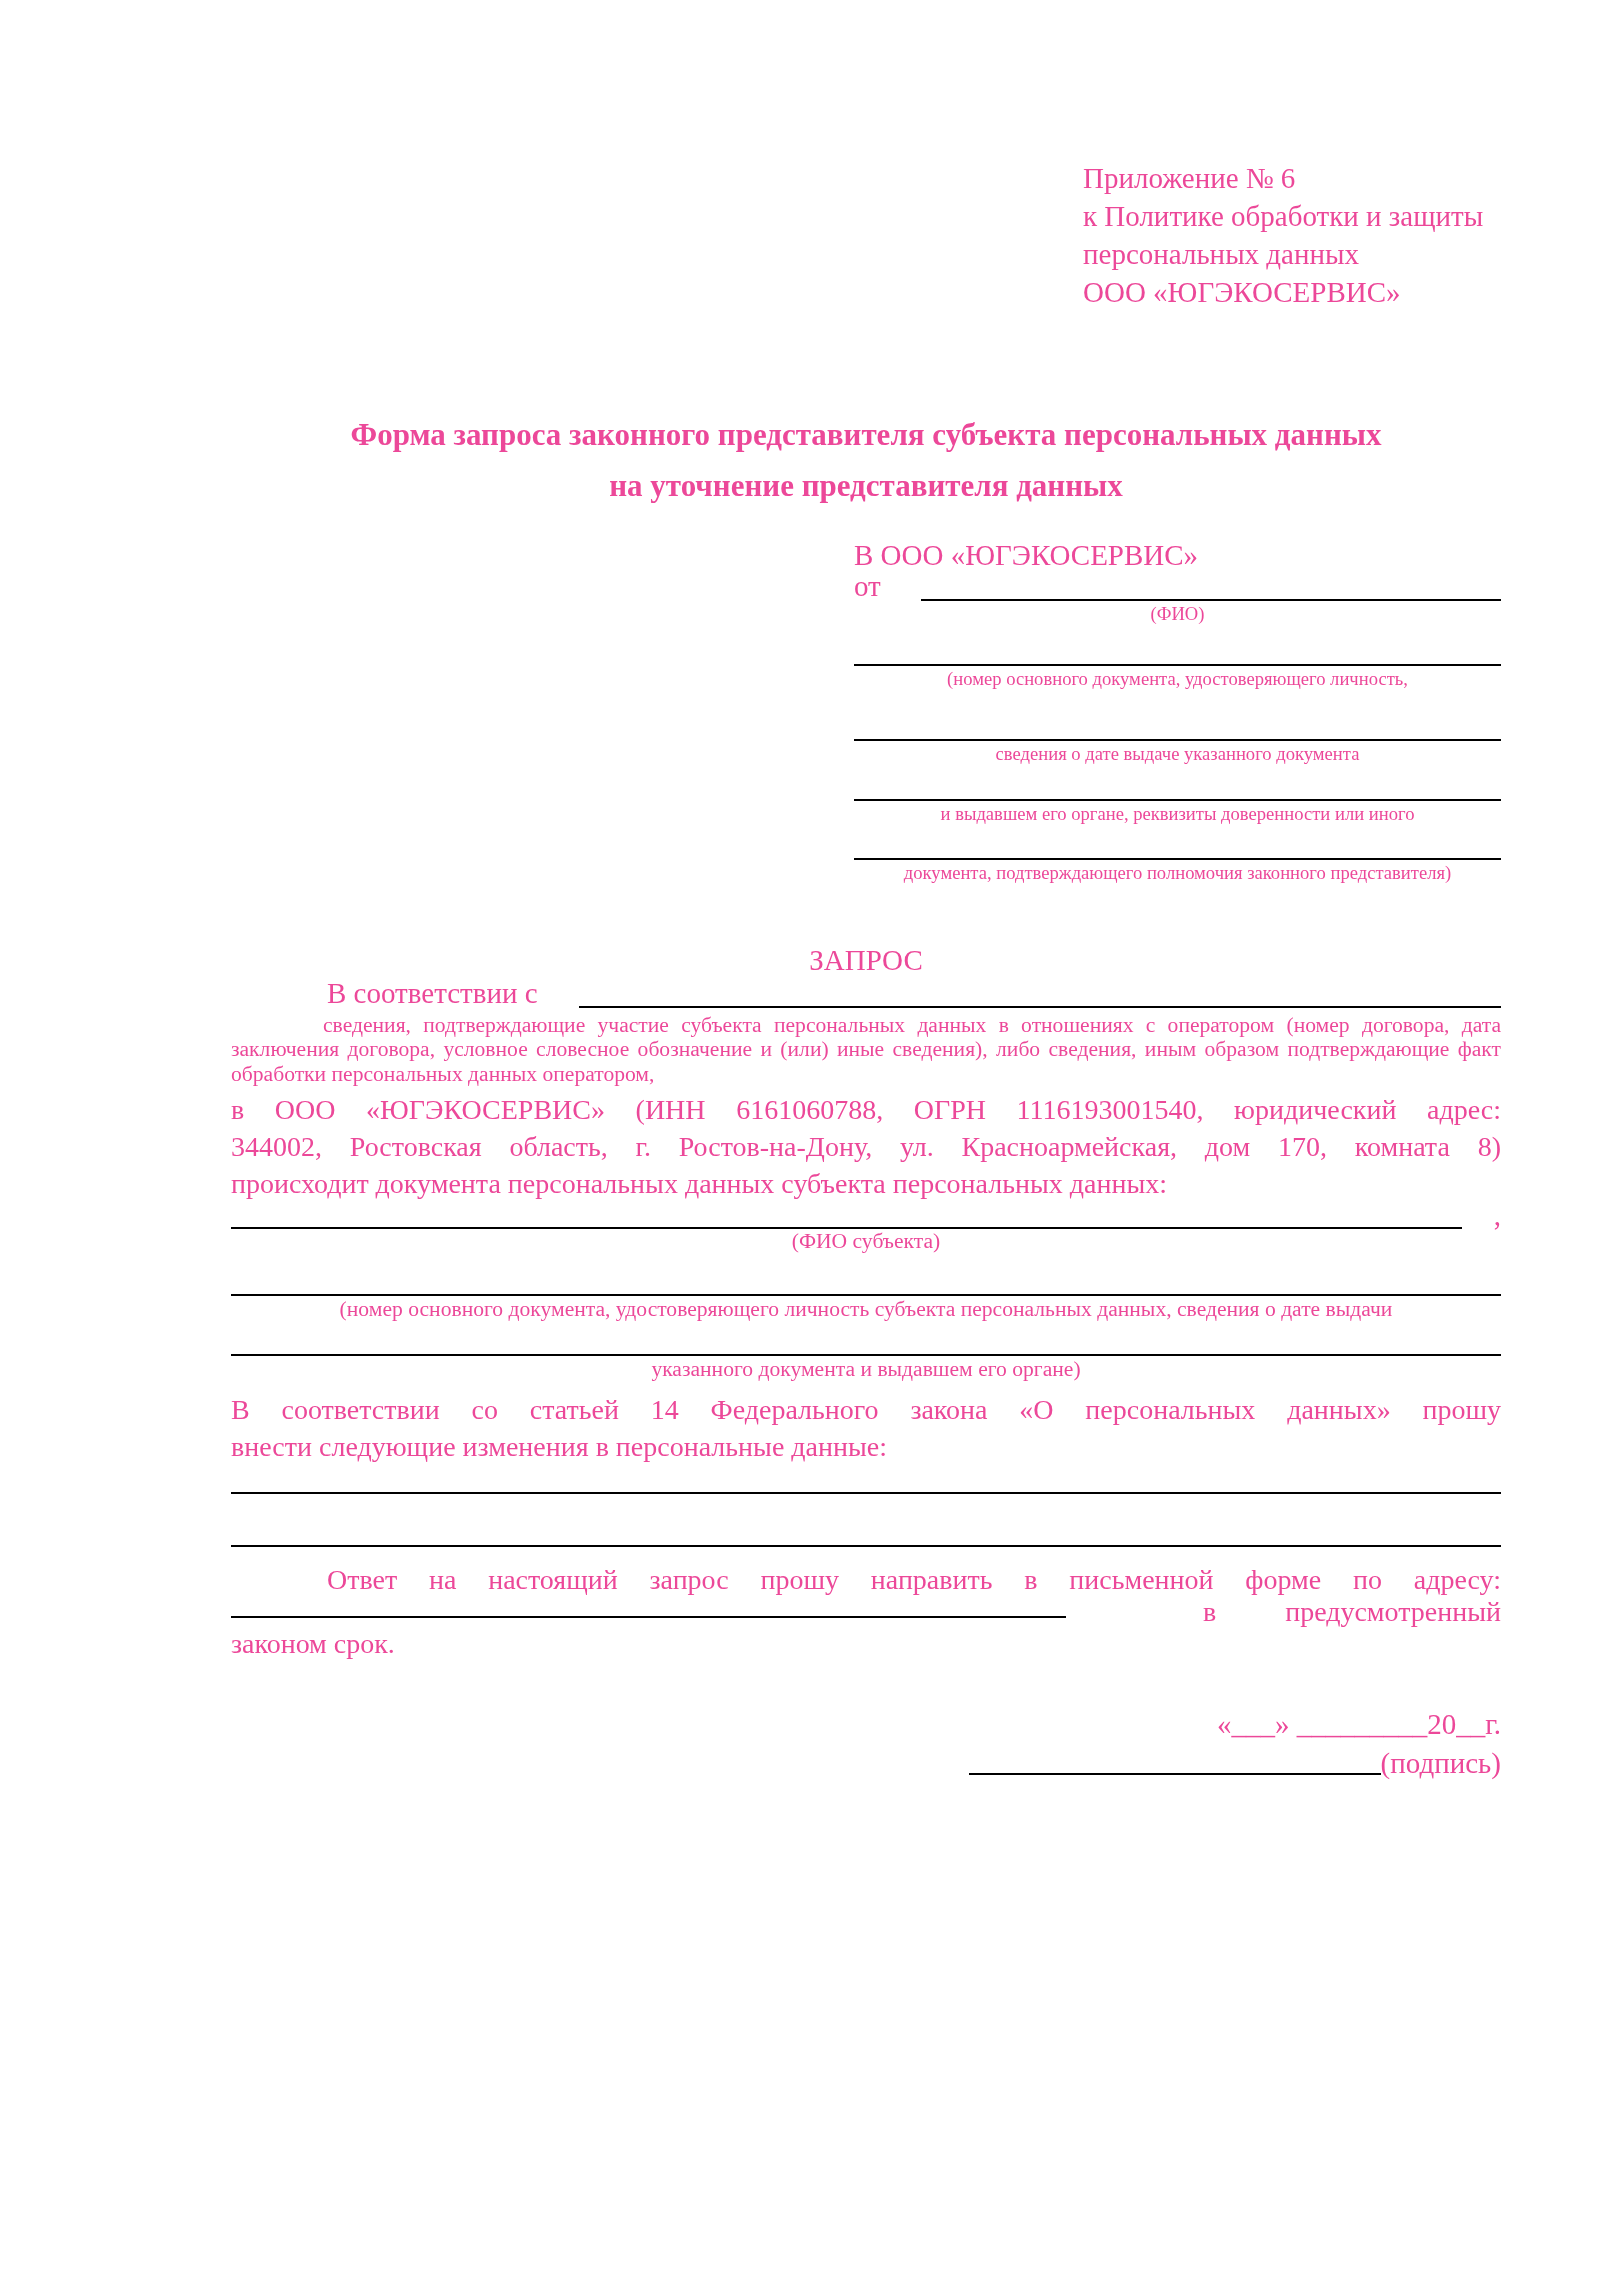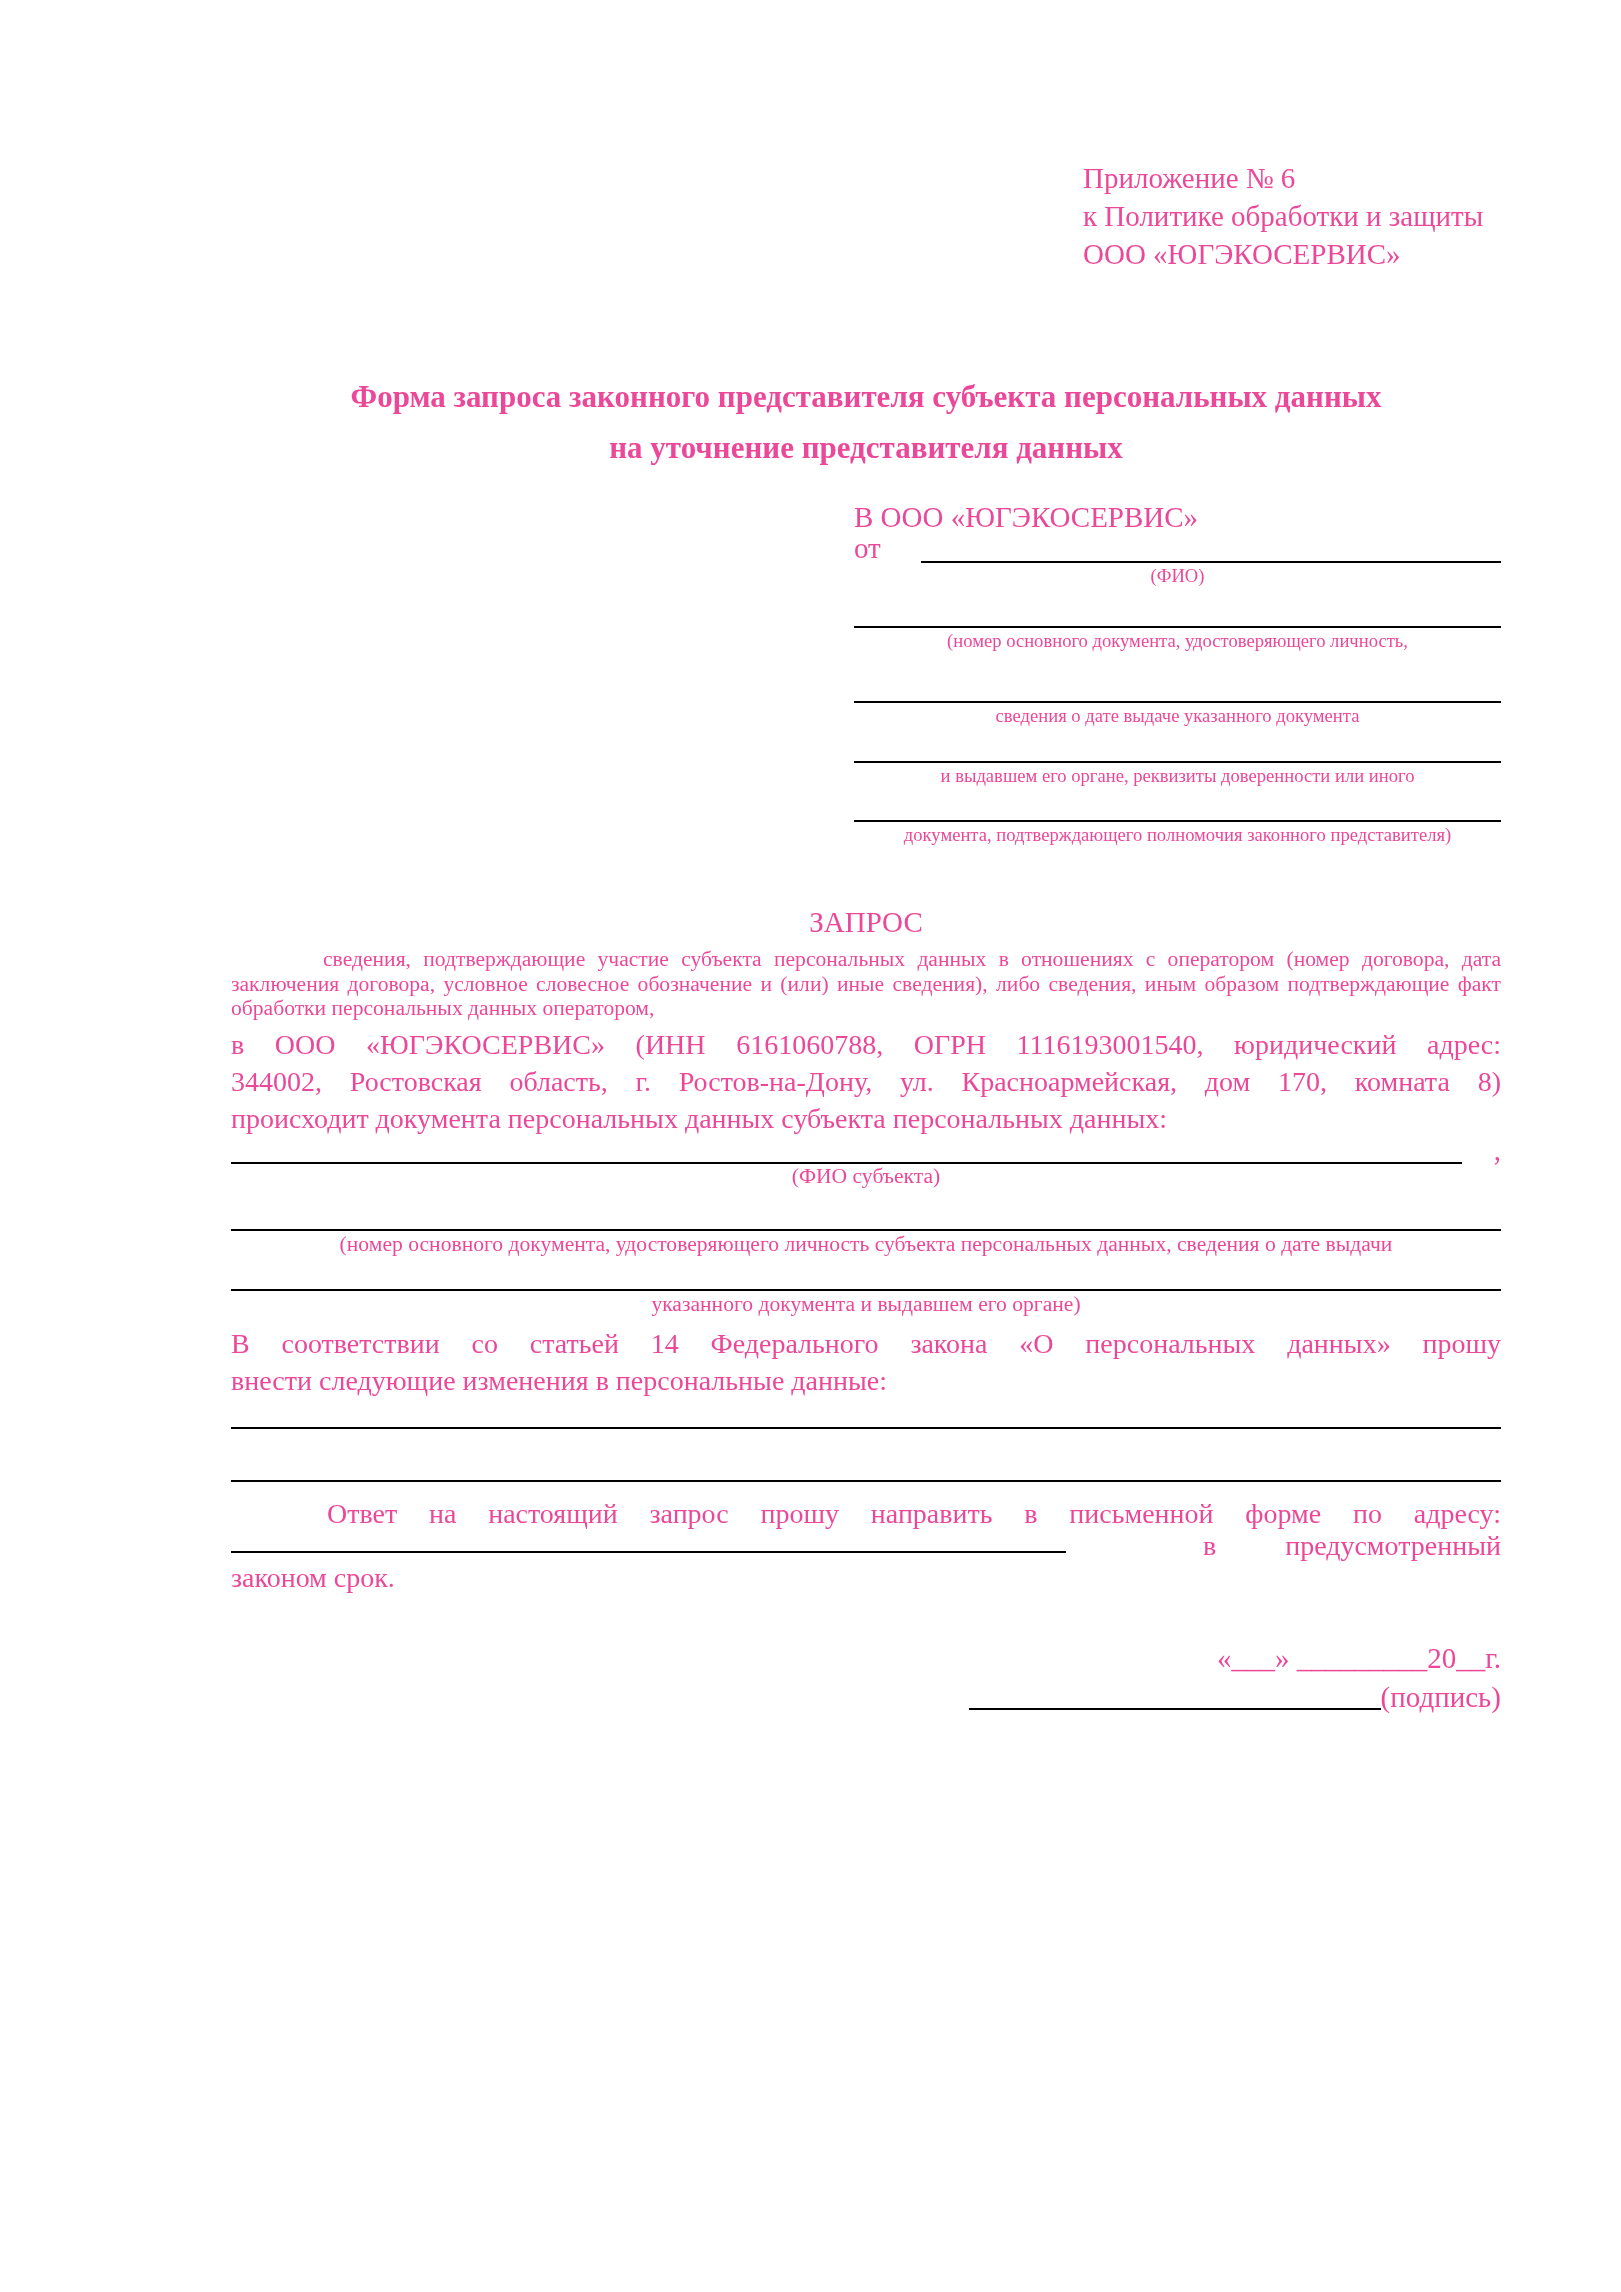--- a/index.html
+++ b/index.html
@@ -65,20 +65,21 @@
   .sig-cap { line-height: 39px; white-space: nowrap; }
 </style>
 </head>
 <body>
 
 <div class="page">
 
   <div class="header">
     <div>Приложение № 6</div>
     <div>к Политике обработки и защиты</div>
+    <div>персональных данных</div>
     <div>ООО «ЮГЭКОСЕРВИС»</div>
   </div>
 
   <div class="title">
     <div>Форма запроса законного представителя субъекта персональных данных</div>
     <div>на уточнение представителя данных</div>
   </div>
 
   <div class="addr">
     <div class="addr-org">В ООО «ЮГЭКОСЕРВИС»</div>
@@ -96,20 +97,24 @@
 
     <div class="fline g3"></div>
     <div class="cap">и выдавшем его органе, реквизиты доверенности или иного</div>
 
     <div class="fline g4"></div>
     <div class="cap">документа, подтверждающего полномочия законного представителя)</div>
   </div>
 
   <div class="zapros">ЗАПРОС</div>
 
+  <div class="row intro-row">
+    <span class="label">В соответствии с</span>
+    <span class="fill"></span>
+  </div>
 
   <div class="fine">
     <div class="ln first">сведения, подтверждающие участие субъекта персональных данных в отношениях с оператором (номер договора, дата</div>
     <div class="ln">заключения договора, условное словесное обозначение и (или) иные сведения), либо сведения, иным образом подтверждающие факт</div>
     <div class="ln last">обработки персональных данных оператором,</div>
   </div>
 
   <div class="body-par op">
     <div class="jl">в ООО «ЮГЭКОСЕРВИС» (ИНН 6161060788, ОГРН 1116193001540, юридический адрес:</div>
     <div class="jl">344002, Ростовская область, г. Ростов-на-Дону, ул. Красноармейская, дом 170, комната 8)</div>

